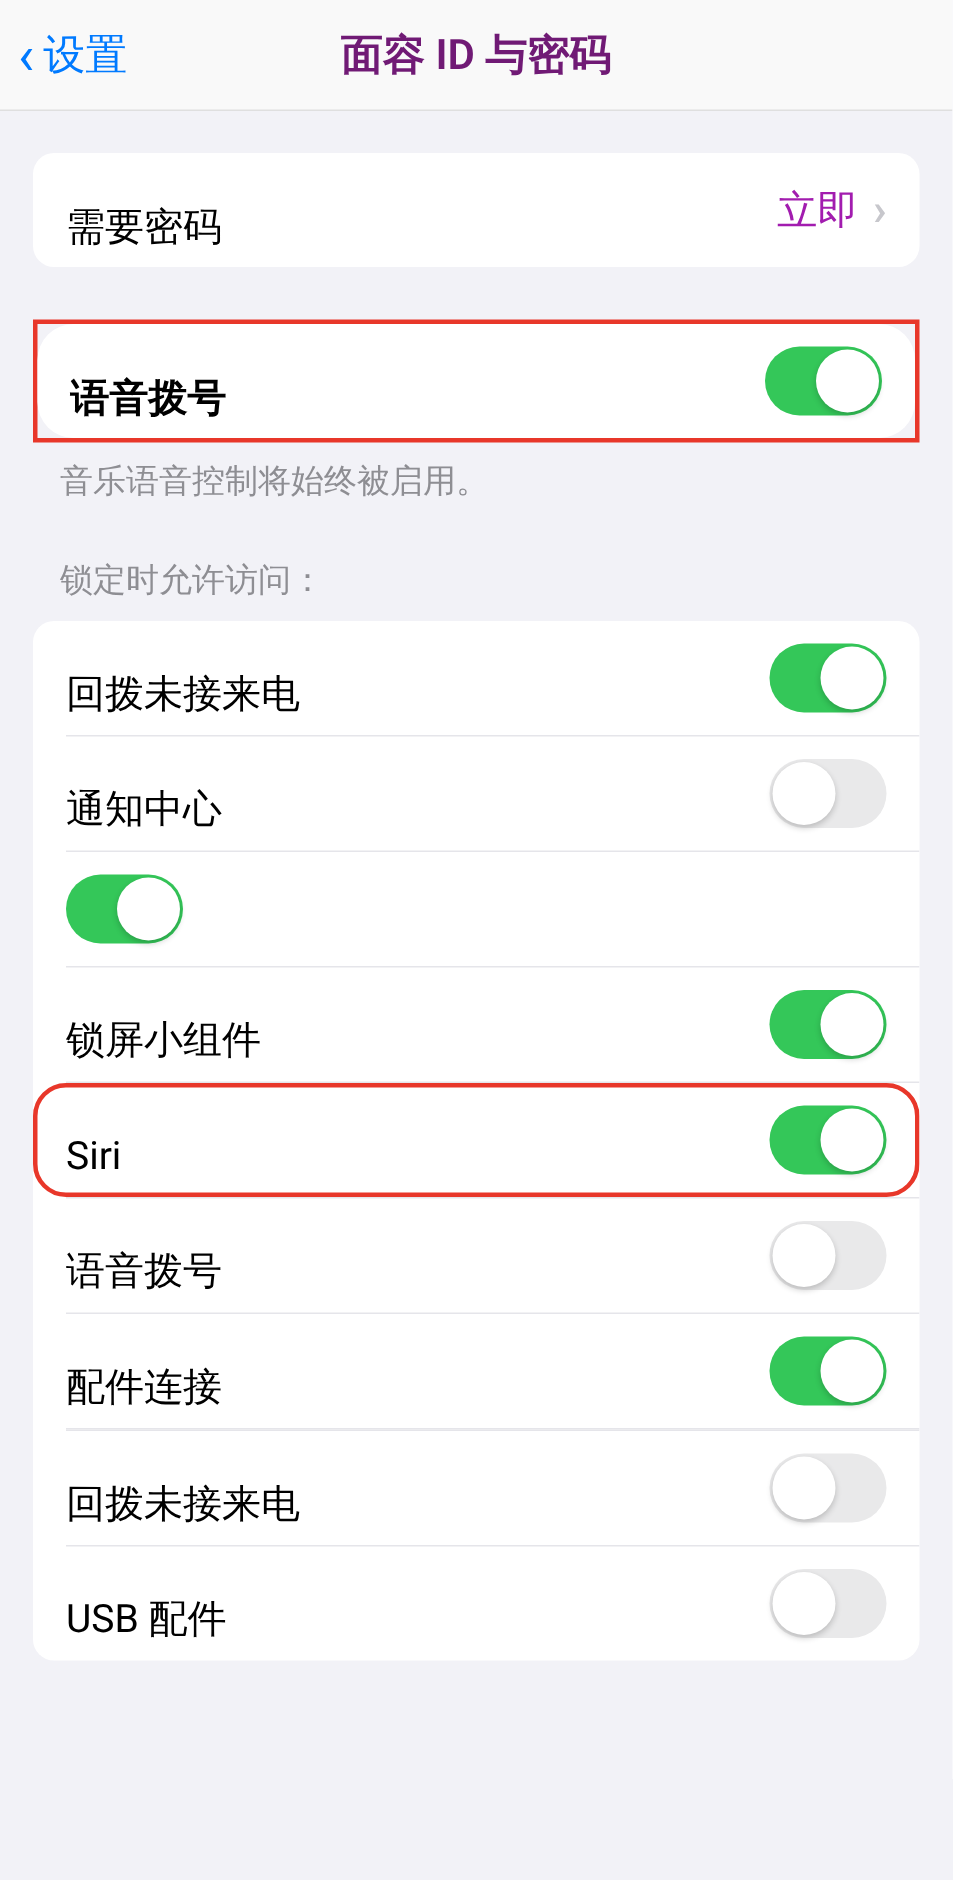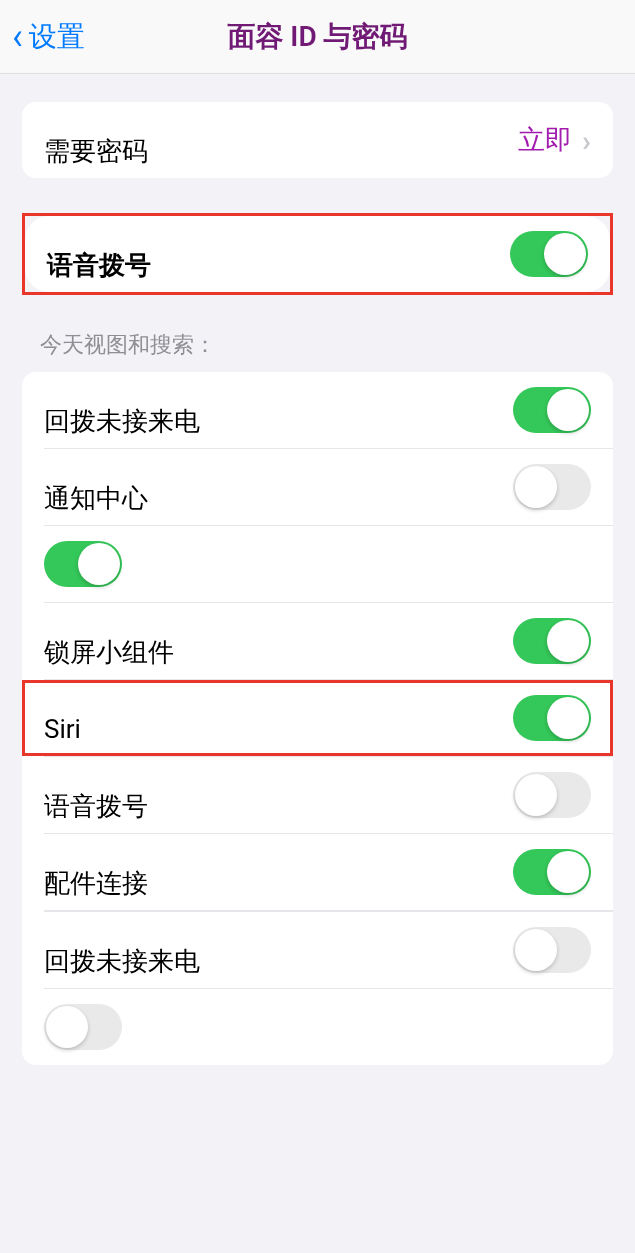--- a/index.html
+++ b/index.html
@@ -197,24 +197,25 @@
     <div class="highlight-red">
       <div class="cell-block">
         <div class="cell">
           <span class="cell-label">语音拨号</span>
           <div class="toggle toggle-on">
             <div class="toggle-knob"></div>
           </div>
         </div>
       </div>
     </div>
+    <div class="footer-text">音乐语音控制将始终被启用。</div>
   </div>
 
   <div class="group">
-    <div class="header-text">今天视图和搜索：</div>
+    <div class="header-text">锁定时允许访问：</div>
     <div class="cell-block" id="lock-access-list">
     <div class="cell">
           <span class="cell-label">回拨未接来电</span>
           <div class="toggle toggle-on">
             <div class="toggle-knob"></div>
           </div>
         </div>
         <div class="separator"></div>
         <div class="cell">
           <span class="cell-label">通知中心</span>
@@ -229,21 +230,21 @@
           </div>
         </div>
         <div class="separator"></div>
         <div class="cell">
           <span class="cell-label">锁屏小组件</span>
           <div class="toggle toggle-on">
             <div class="toggle-knob"></div>
           </div>
         </div>
         <div class="separator"></div>
-        <div class="cell" style="outline: rgb(232, 55, 42) solid 3px; outline-offset: -3px;">
+        <div class="cell" style="outline: rgb(232, 55, 42) solid 3px; outline-offset: -3px; border-radius: 22px;">
           <span class="cell-label">Siri</span>
           <div class="toggle toggle-on">
             <div class="toggle-knob"></div>
           </div>
         </div>
         <div class="separator"></div>
         <div class="cell">
           <span class="cell-label">语音拨号</span>
           <div class="toggle toggle-off">
             <div class="toggle-knob"></div>
@@ -259,20 +260,21 @@
         <div class="separator"></div>
         <div class="separator"></div>
         <div class="cell">
           <span class="cell-label">回拨未接来电</span>
           <div class="toggle toggle-off">
             <div class="toggle-knob"></div>
           </div>
         </div>
         <div class="separator"></div>
         <div class="cell">
+          <span class="cell-label">USB 配件</span>
           <div class="toggle toggle-off">
             <div class="toggle-knob"></div>
           </div>
         </div>
       </div>
   </div>
 
 </div>
 
 </body></html>

